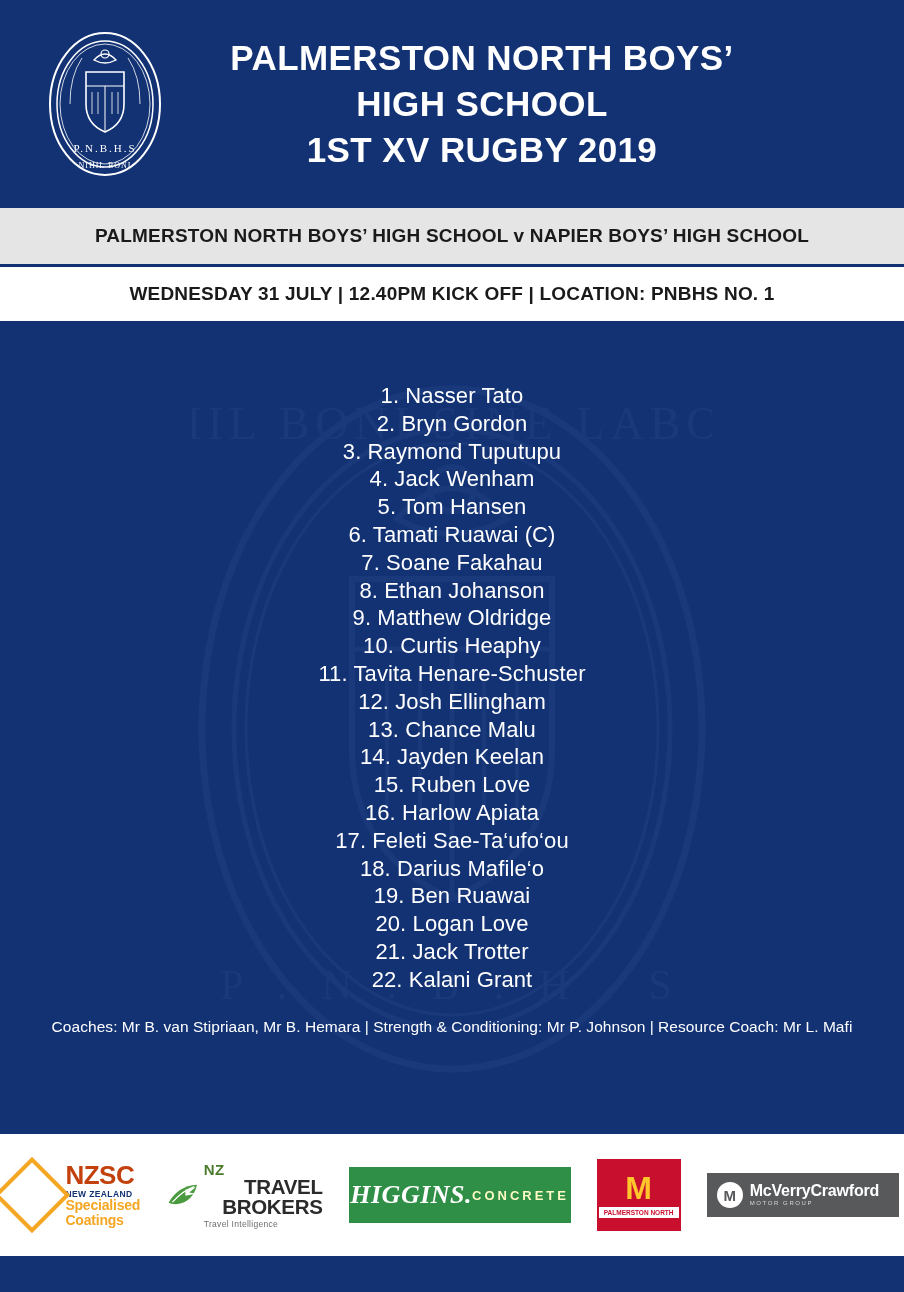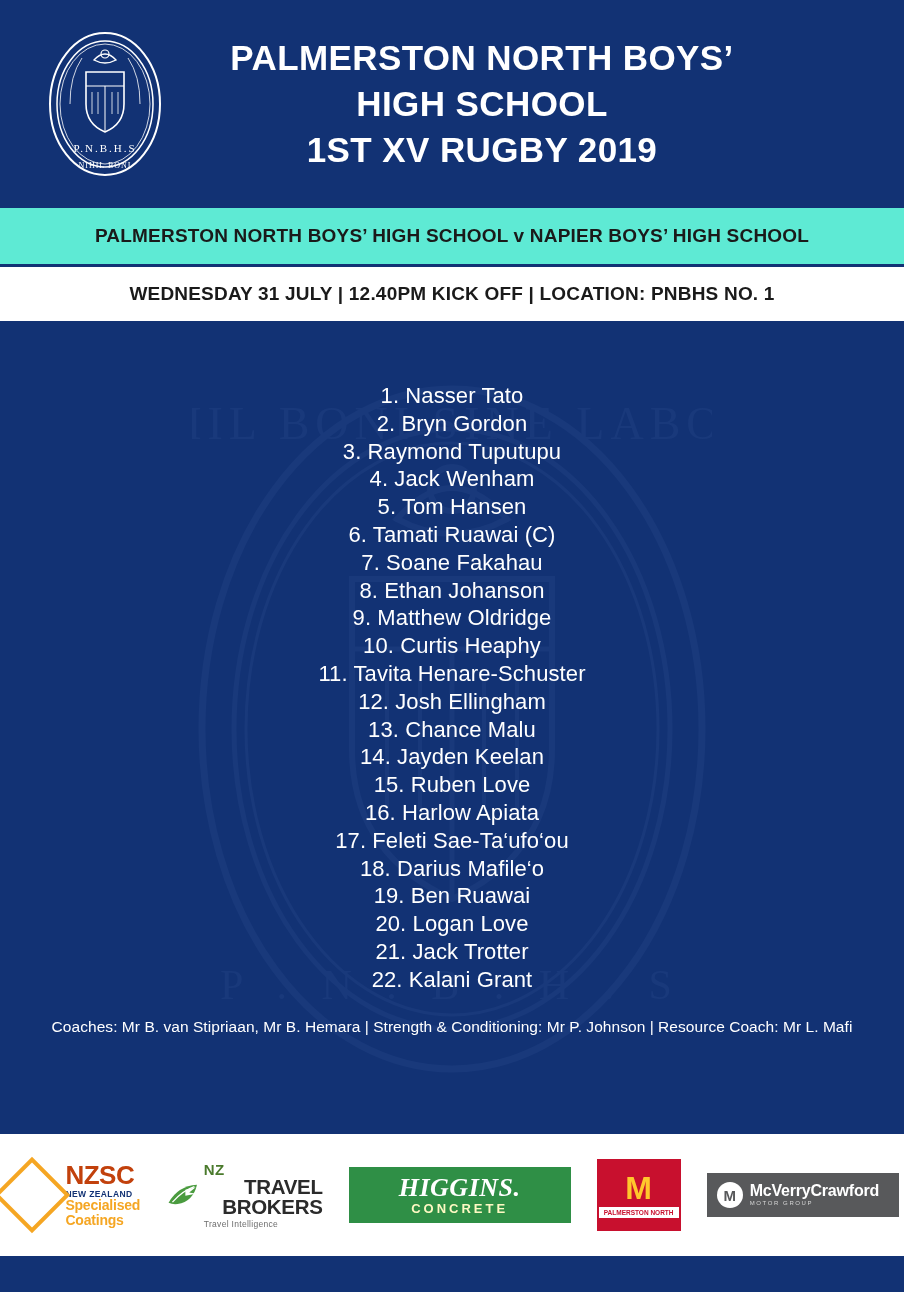--- a/index.html
+++ b/index.html
@@ -50,21 +50,21 @@
   .header-titles div {
     font-size: 35px;
     font-weight: bold;
     letter-spacing: 0.4px;
     line-height: 46px;
     white-space: nowrap;
   }
 
   
   .band-white {
-    background: #5eead4;
+    background: #e5e5e5;
     border-top: 3px solid #123274;
     border-bottom: 3px solid #123274;
     height: 56px;
     display: flex;
     align-items: center;
     justify-content: center;
   }
   .band-white.first {
     border-top: none;
     height: 56px;
@@ -217,21 +217,21 @@
     letter-spacing: 0.3px;
     margin-top: 2px;
   }
 
   
   .higgins {
     width: 222px;
     height: 56px;
     background: #2f8f46;
     display: flex;
-    flex-direction: column;
+    flex-direction: row;
     align-items: center;
     justify-content: center;
   }
   .higgins .h1 {
     color: #ffffff;
     font-family: "Liberation Serif", serif;
     font-size: 26px;
     font-weight: bold;
     font-style: italic;
     letter-spacing: 0.5px;

